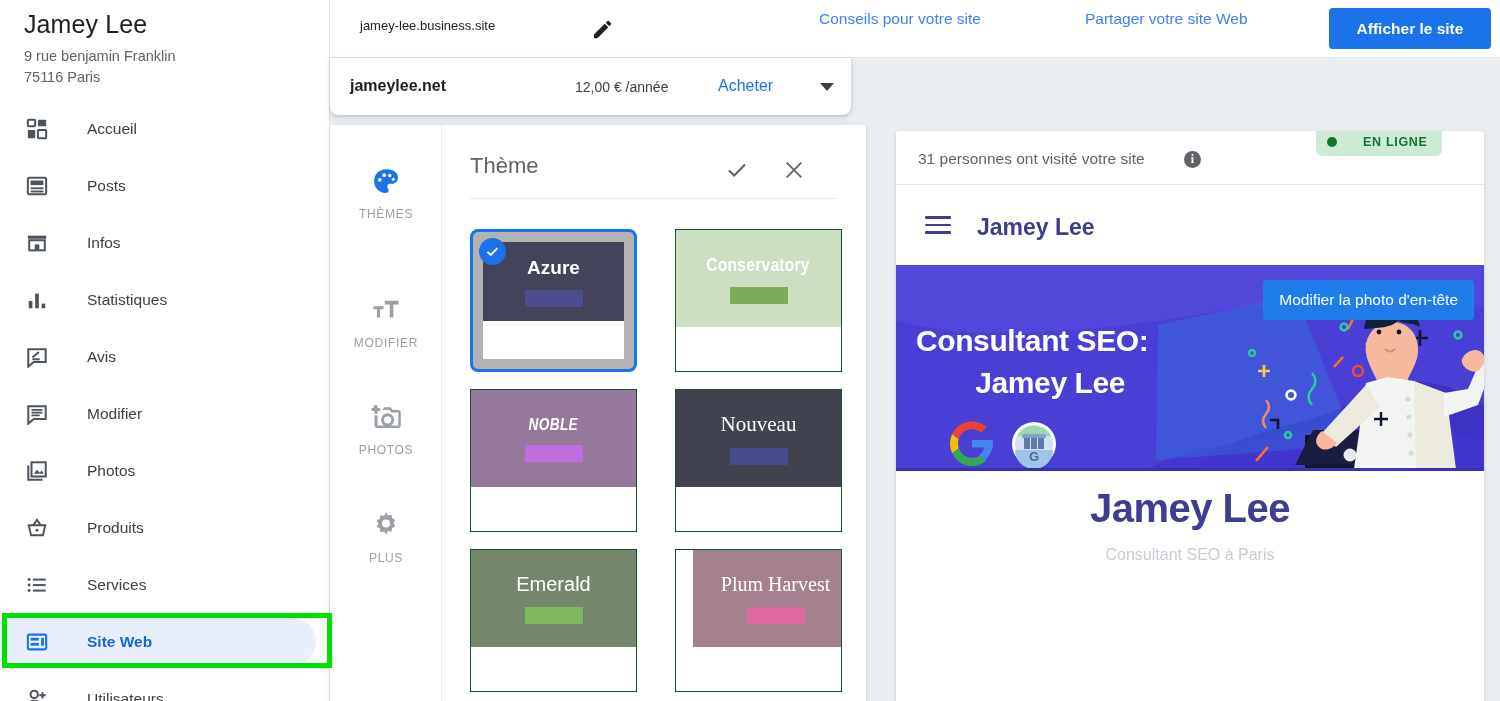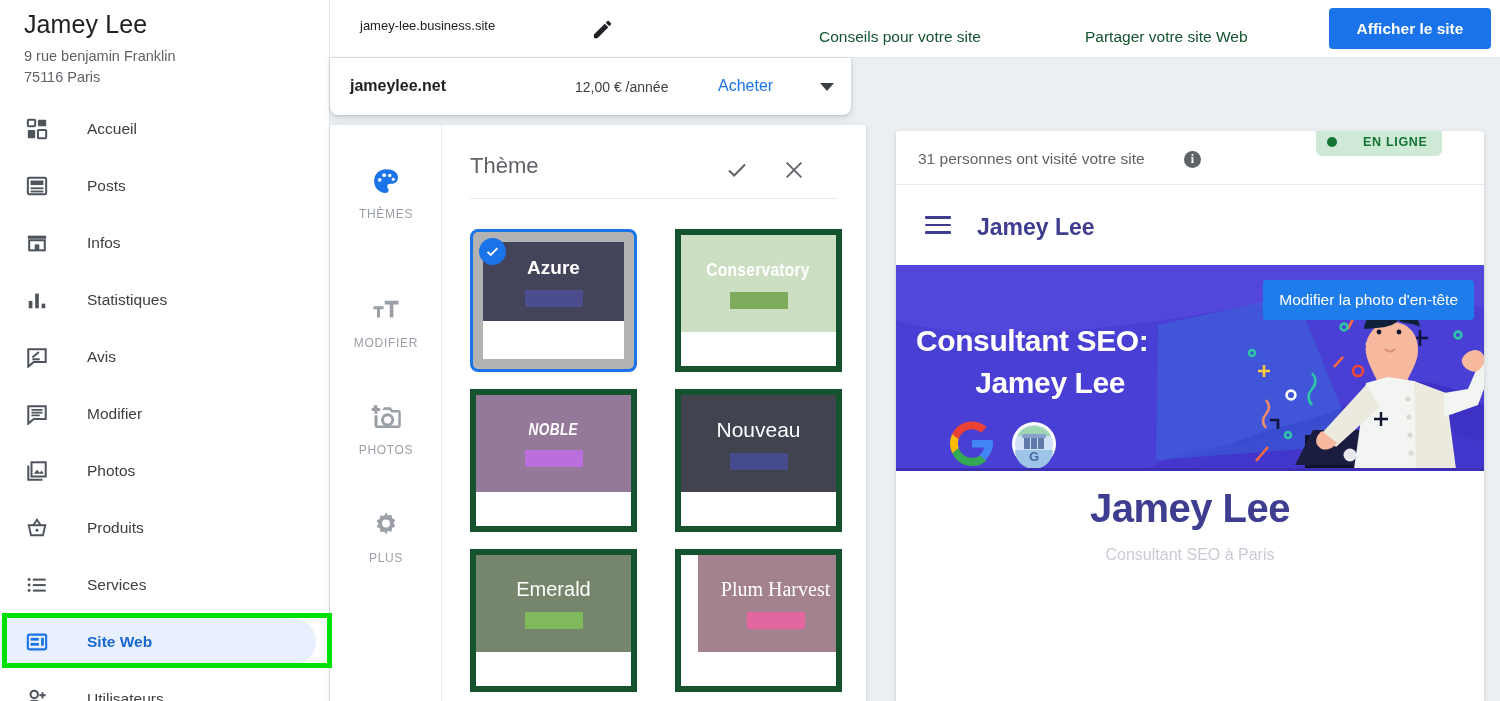--- a/index.html
+++ b/index.html
@@ -44,21 +44,21 @@
 
   
   .topbar {
     position: absolute; left: 330px; top: 0; width: 1170px; height: 58px;
     background: #fff; border-bottom: 1px solid #e3e6e8;
   }
   .site-url { position: absolute; left: 30px; top: 18px; font-size: 13px; color: #202124; }
   .pencil-btn { position: absolute; left: 255px; top: 12px; width: 34px; height: 34px;
     display: flex; align-items: center; justify-content: center; cursor: pointer; }
   .tb-link {
-    position: absolute; top: 28px; font-size: 15.5px; color: #14532d; cursor: pointer; white-space: nowrap;
+    position: absolute; top: 10px; font-size: 15.5px; color: #3b82f6; cursor: pointer; white-space: nowrap;
   }
   .tb-link.l1 { left: 489px; }
   .tb-link.l2 { left: 755px; }
   .cta-btn {
     position: absolute; left: 999px; top: 8px; width: 162px; height: 41px;
     background: #1a73e8; color: #fff; border: none; border-radius: 4px;
     font-family: "Liberation Sans", sans-serif; font-size: 15.5px; font-weight: bold;
     cursor: pointer;
   }
 
@@ -91,21 +91,21 @@
   .panel { position: absolute; left: 112px; top: 0; width: 424px; height: 576px; }
   .panel-title { position: absolute; left: 28px; top: 28px; font-size: 22px; color: #5f6368; }
   .panel-act { position: absolute; top: 30px; width: 30px; height: 30px; display: flex; align-items: center; justify-content: center; cursor: pointer; }
   .panel-act.ok { left: 280px; }
   .panel-act.no { left: 337px; }
   .panel-rule { position: absolute; left: 28px; top: 73px; width: 368px; height: 1px; background: #e8eaed; }
 
   .grid { position: absolute; left: 28px; top: 104px; width: 372px; }
   .tcard {
     position: absolute; width: 167px; height: 143px; background: #fff;
-    border: 6px solid #14532d; cursor: pointer; overflow: hidden;
+    border: 1px solid #14532d; cursor: pointer; overflow: hidden;
   }
   .tcard .top { position: absolute; left: 0; top: 0; width: 100%; height: 97px;
     display: flex; flex-direction: column; align-items: center; justify-content: center; }
   .tcard .tname { font-size: 19px; color: #fff; text-align: center; padding: 0 6px; }
   .tcard .swatch { width: 58px; height: 17px; margin-top: 11px; }
   .tcard.selected {
     width: 167px; height: 143px; border: 3px solid #1a73e8; background: #b3b3b3;
     padding: 10px; border-radius: 8px;
   }
   .tcard.selected .inner { position: relative; width: 100%; height: 100%; background: #fff; }
@@ -408,21 +408,21 @@
 
         <div class="tcard" style="left:0; top:160px;">
           <div class="top" style="background:#95799b;">
             <div class="tname" style="font-weight:bold; font-style:italic; font-size:16px; transform:scaleX(.85); letter-spacing:.5px;">NOBLE</div>
             <div class="swatch" style="background:#bb6edc;"></div>
           </div>
         </div>
 
         <div class="tcard" style="left:205px; top:160px;">
           <div class="top" style="background:#41434f;">
-            <div class="tname" style="font-family:Liberation Sans, sans-serif; font-size:21px;">Nouveau</div>
+            <div class="tname" style="font-family:Liberation Serif, serif; font-size:21px;">Nouveau</div>
             <div class="swatch" style="background:#464b8e;"></div>
           </div>
         </div>
 
         <div class="tcard" style="left:0; top:320px;">
           <div class="top" style="background:#76866c;">
             <div class="tname" style="font-size:20px;">Emerald</div>
             <div class="swatch" style="background:#80b85e;"></div>
           </div>
         </div>

